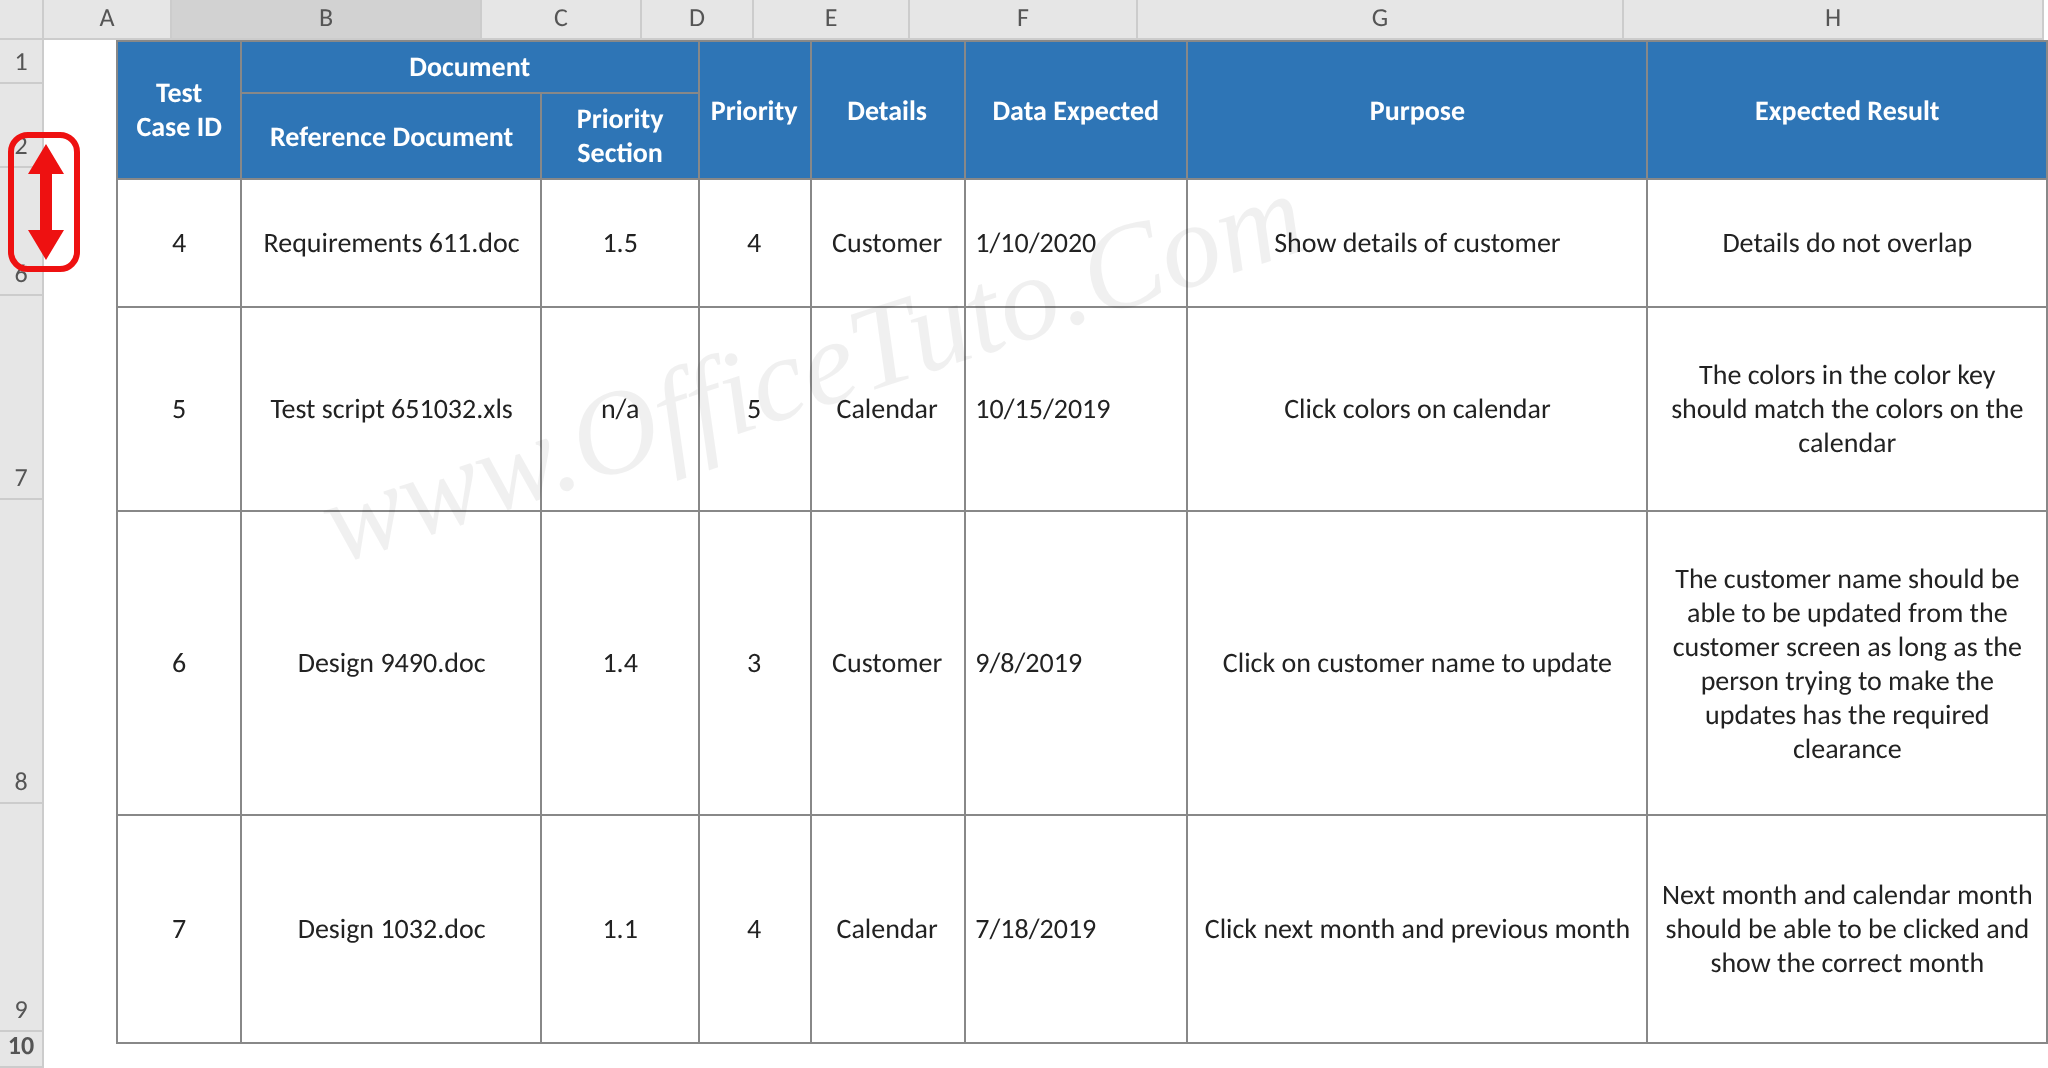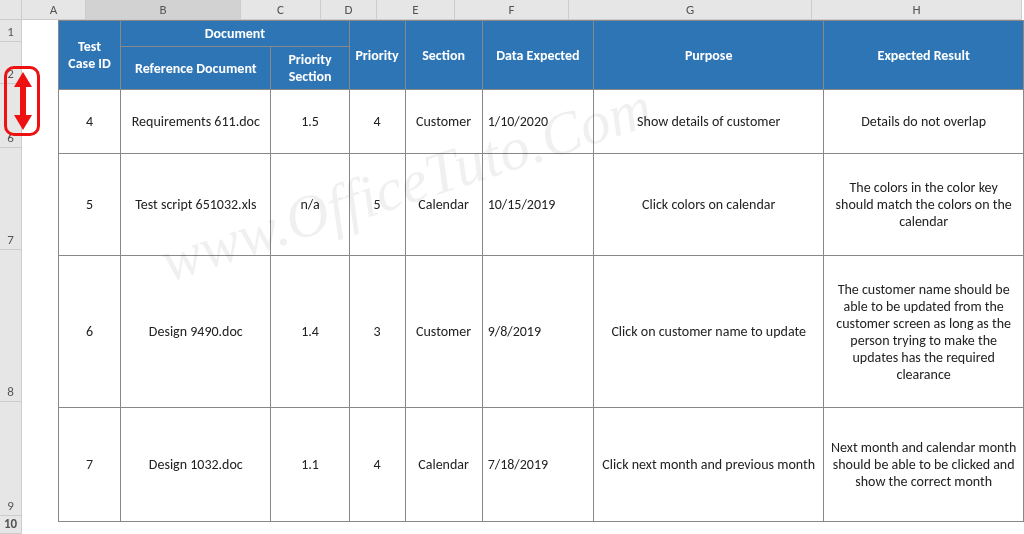--- a/index.html
+++ b/index.html
@@ -182,21 +182,21 @@
           <col class="c-F">
           <col class="c-G">
           <col class="c-H">
       </colgroup>
 
       <tbody>
           <tr style="height:22px;">
         <th class="hdr" rowspan="2">Test Case ID</th>
         <th class="hdr" colspan="2">Document</th>
         <th class="hdr" rowspan="2">Priority</th>
-        <th class="hdr" rowspan="2">Section</th>
+        <th class="hdr" rowspan="2">Details</th>
         <th class="hdr" rowspan="2">Data Expected</th>
         <th class="hdr" rowspan="2">Purpose</th>
         <th class="hdr" rowspan="2">Expected Result</th>
       </tr>
 
       <tr style="height:42px;">
         <th class="hdr">Reference Document</th>
         <th class="hdr">Priority Section</th>
       </tr>
 

